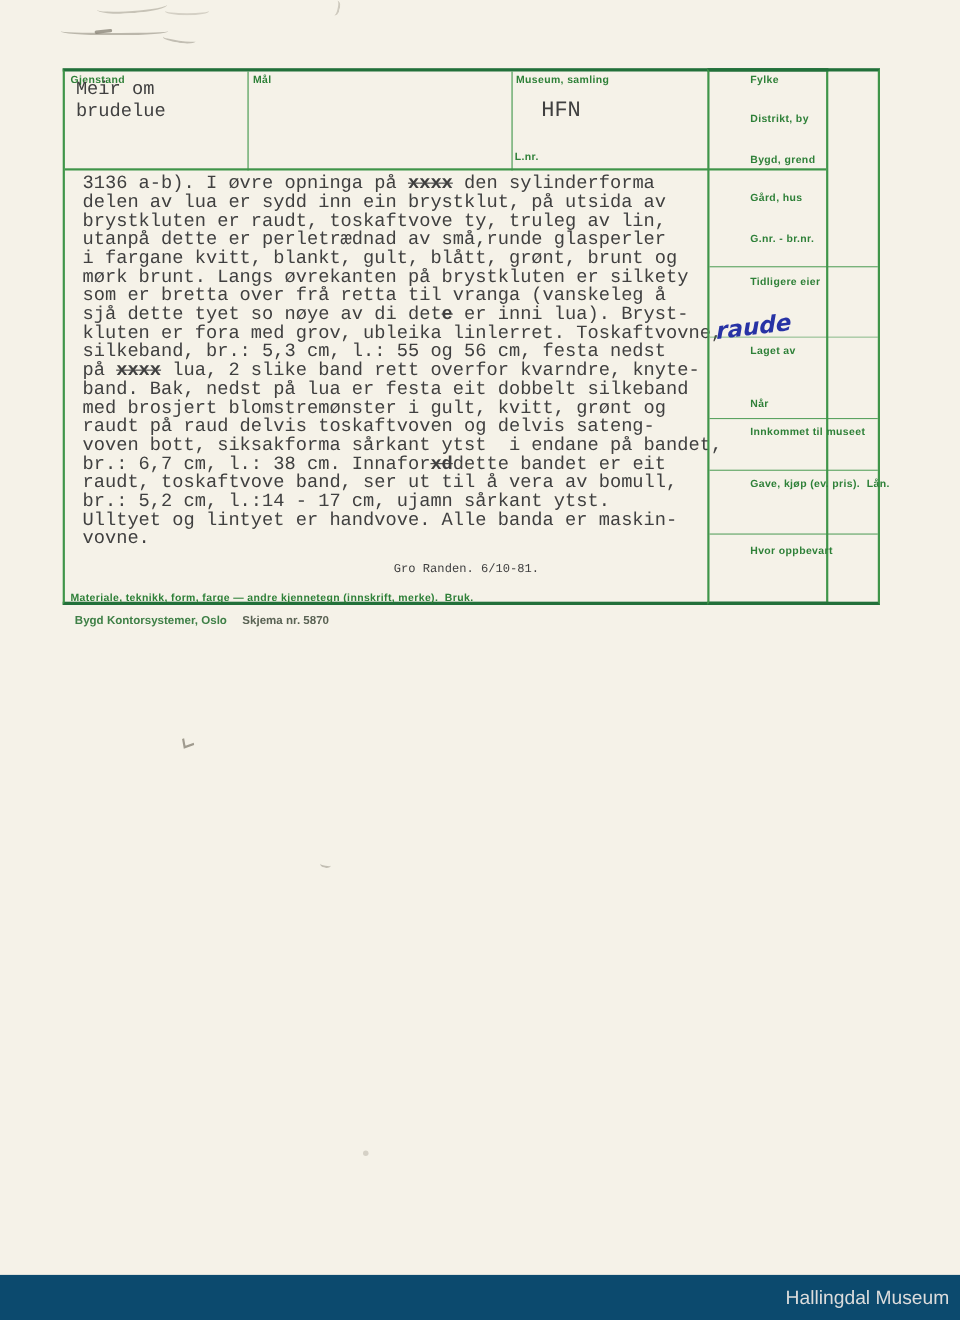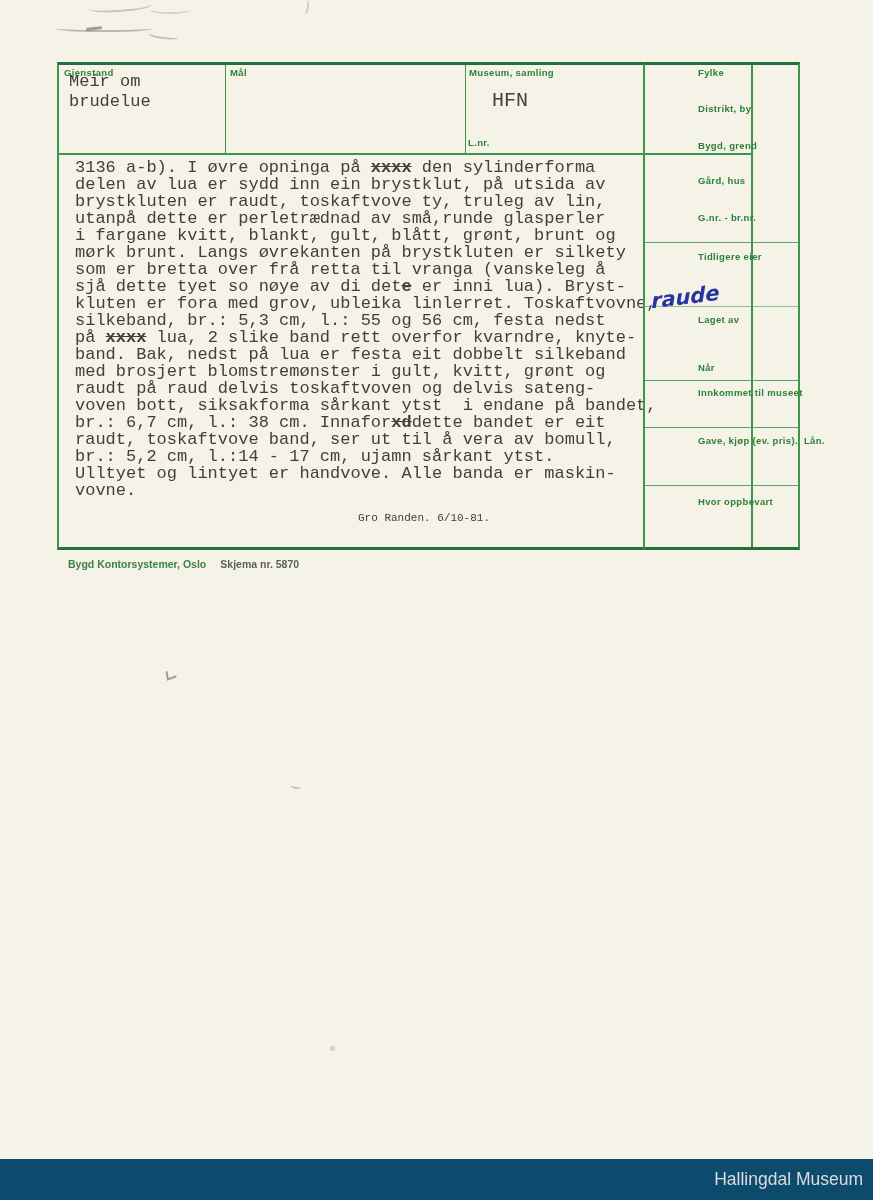--- a/index.html
+++ b/index.html
@@ -44,21 +44,21 @@
     font-size:17px; line-height:17px; white-space:pre;
   }
   .tline { height:17px; }
   .struck { text-decoration:line-through; font-weight:bold; }
 
   .signature { position:absolute; left:299px; top:447px; font-size:11px; z-index:3; }
 
   .materiale { position:absolute; left:5px; top:473px; width:570px; }
 
   
-  .side-label { left:21px;padding-left:32px; }
+  .side-label { left:5px;padding-left:32px; }
   .s-fylke     { top:2px; }   .s-distrikt { top:38px; }  .s-bygd { top:75px; }
   .s-gaard     { top:110px; } .s-gnr      { top:147px; } .s-tidligere { top:186px; }
   .s-laget     { top:249px; } .s-naar     { top:297px; } .s-innkommet { top:322px; }
   .s-gave      { top:370px; } .s-hvor     { top:431px; }
 
   .divider { position:absolute; left:0; width:100%; height:1px; background:#3f9549; opacity:0.85; }
   .d1 { top:177px; } .d2 { top:241px; opacity:0.55; } .d3 { top:315px; } .d4 { top:362px; } .d5 { top:420px; }
 
   .handwriting {
     position:absolute; left:6px; top:220px; z-index:4;
@@ -114,20 +114,21 @@
     <span class="green-label lbl-museum">Museum, samling</span>
     <div class="typed museum-value">HFN</div>
 
     <span class="green-label lbl-lnr">L.nr.</span>
   </div>
 
   <div class="typed typed-lines" id="typed-lines"><div class="tline">3136 a-b). I øvre opninga på <span class="struck">xxxx</span> den sylinderforma</div><div class="tline">delen av lua er sydd inn ein brystklut, på utsida av</div><div class="tline">brystkluten er raudt, toskaftvove ty, truleg av lin,</div><div class="tline">utanpå dette er perletrædnad av små,runde glasperler</div><div class="tline">i fargane kvitt, blankt, gult, blått, grønt, brunt og</div><div class="tline">mørk brunt. Langs øvrekanten på brystkluten er silkety</div><div class="tline">som er bretta over frå retta til vranga (vanskeleg å</div><div class="tline">sjå dette tyet so nøye av di det<span class="struck">e</span> er inni lua). Bryst-</div><div class="tline">kluten er fora med grov, ubleika linlerret. Toskaftvovne,</div><div class="tline">silkeband, br.: 5,3 cm, l.: 55 og 56 cm, festa nedst</div><div class="tline">på <span class="struck">xxxx</span> lua, 2 slike band rett overfor kvarndre, knyte-</div><div class="tline">band. Bak, nedst på lua er festa eit dobbelt silkeband</div><div class="tline">med brosjert blomstremønster i gult, kvitt, grønt og</div><div class="tline">raudt på raud delvis toskaftvoven og delvis sateng-</div><div class="tline">voven bott, siksakforma sårkant ytst  i endane på bandet,</div><div class="tline">br.: 6,7 cm, l.: 38 cm. Innafor<span class="struck">xd</span>dette bandet er eit</div><div class="tline">raudt, toskaftvove band, ser ut til å vera av bomull,</div><div class="tline">br.: 5,2 cm, l.:14 - 17 cm, ujamn sårkant ytst.</div><div class="tline">Ulltyet og lintyet er handvove. Alle banda er maskin-</div><div class="tline">vovne.</div></div>
 
   <div class="typed signature">Gro Randen.  6/10-81.</div>
 
+  <div class="green-label materiale">Materiale, teknikk, form, farge — andre kjennetegn (innskrift, merke).  Bruk.</div>
 </section>
 
 <aside class="form-side">
   <span class="green-label side-label s-fylke">Fylke</span>
   <span class="green-label side-label s-distrikt">Distrikt, by</span>
   <span class="green-label side-label s-bygd">Bygd, grend</span>
   <span class="green-label side-label s-gaard">Gård, hus</span>
   <span class="green-label side-label s-gnr">G.nr. - br.nr.</span>
 
   <div class="divider d1"></div>

